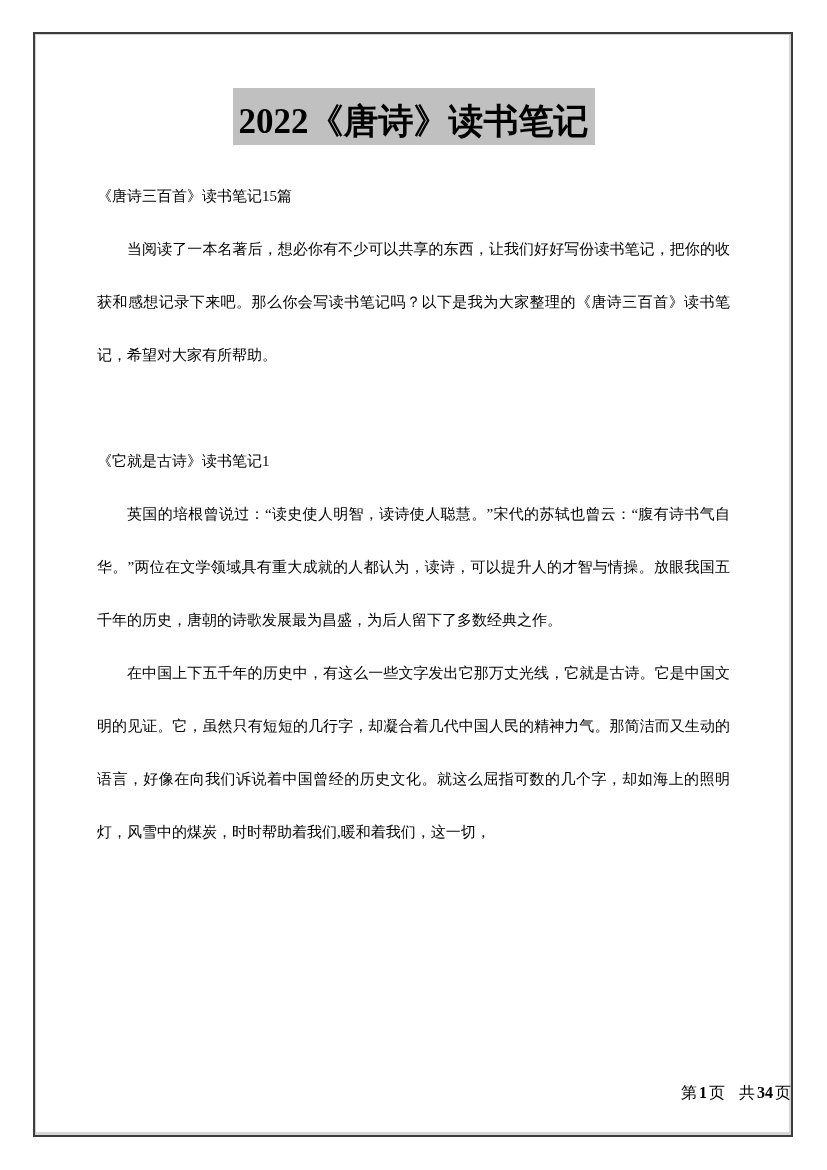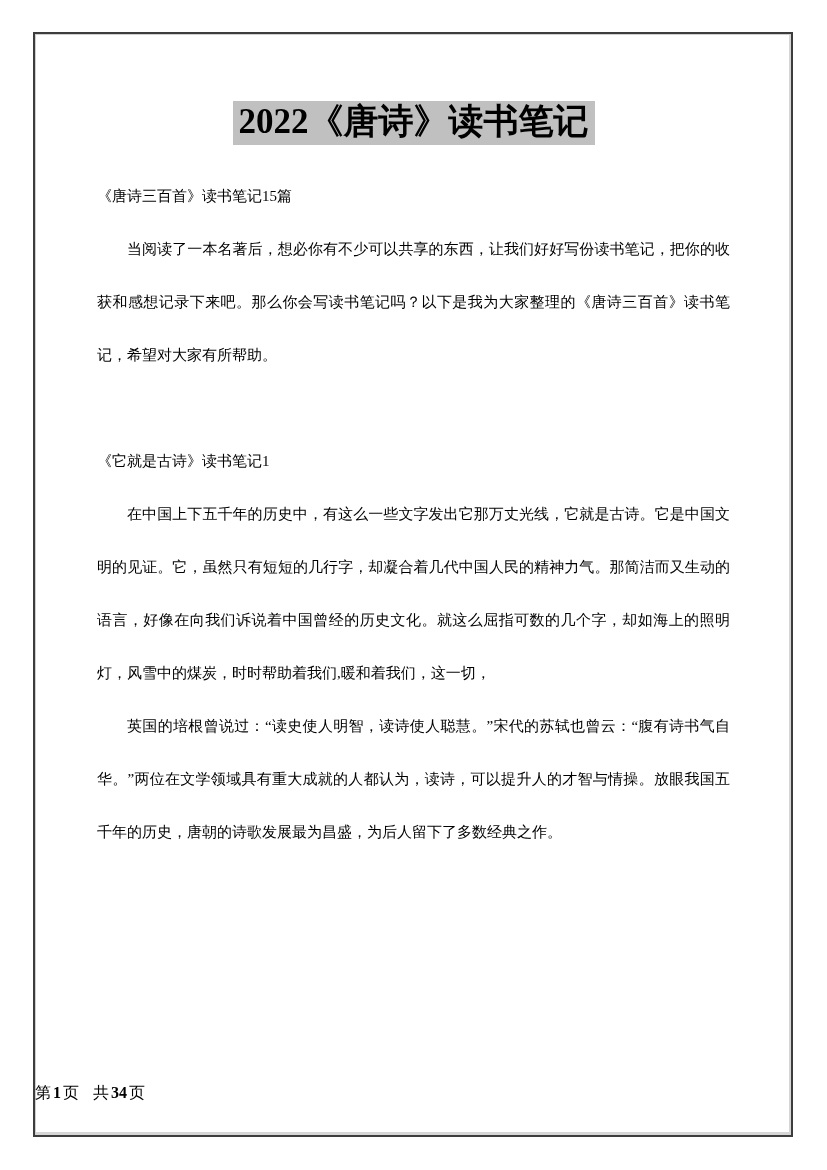--- a/index.html
+++ b/index.html
@@ -28,37 +28,37 @@
   .doc-title {
     text-align: center;
     font-size: 35px;
     font-weight: bold;
     line-height: 44px;
     margin-bottom: 26px;
     letter-spacing: 0px;
   }
   .doc-title .highlight {
     background: #c0c0c0;
-    padding: 1px 6px 4px 6px;
+    padding: 14px 6px 4px 6px;
     margin-top: 16px;
   }
   .heading, .para, .blank-line {
     font-size: 15px;
     line-height: 53px;
     text-align: justify;
     letter-spacing: 0px;
   }
   .para { text-indent: 2em; }
   .blank-line { height: 53px; }
   .page-footer {
     position: absolute;
     left: 0;
     right: 0;
     bottom: 32px;
-    text-align: left;
+    text-align: right;
     font-size: 16px;
     line-height: 20px;
     font-family: Liberation Serif, serif;
   }
   .page-footer .num { font-weight: bold; padding: 0 2px; }
   .page-footer .gap { display: inline-block; width: 14px; }
 </style>
 </head>
 <body style="color: rgb(0, 0, 0);">
 
@@ -68,22 +68,22 @@
     <h1 class="doc-title"><span class="highlight" style="background: rgb(192, 192, 192);">2022《唐诗》读书笔记</span></h1>
 
     <p class="heading">《唐诗三百首》读书笔记15篇</p>
 
     <p class="para">当阅读了一本名著后，想必你有不少可以共享的东西，让我们好好写份读书笔记，把你的收获和感想记录下来吧。那么你会写读书笔记吗？以下是我为大家整理的《唐诗三百首》读书笔记，希望对大家有所帮助。</p>
 
     <div class="blank-line"></div>
 
     <p class="heading">《它就是古诗》读书笔记1</p>
 
+    <p class="para">英国的培根曾说过：“读史使人明智，读诗使人聪慧。”宋代的苏轼也曾云：“腹有诗书气自华。”两位在文学领域具有重大成就的人都认为，读诗，可以提升人的才智与情操。放眼我国五千年的历史，唐朝的诗歌发展最为昌盛，为后人留下了多数经典之作。</p>
+
     <p class="para">在中国上下五千年的历史中，有这么一些文字发出它那万丈光线，它就是古诗。它是中国文明的见证。它，虽然只有短短的几行字，却凝合着几代中国人民的精神力气。那简洁而又生动的语言，好像在向我们诉说着中国曾经的历史文化。就这么屈指可数的几个字，却如海上的照明灯，风雪中的煤炭，时时帮助着我们,暖和着我们，这一切，</p>
-
-    <p class="para">英国的培根曾说过：“读史使人明智，读诗使人聪慧。”宋代的苏轼也曾云：“腹有诗书气自华。”两位在文学领域具有重大成就的人都认为，读诗，可以提升人的才智与情操。放眼我国五千年的历史，唐朝的诗歌发展最为昌盛，为后人留下了多数经典之作。</p>
 
   </div>
 
   <div class="page-footer">
     <span><span>第</span><span class="num">1</span><span>页</span></span><span class="gap"></span><span><span>共</span><span class="num">34</span><span>页</span></span>
   </div>
 </div>
 
 </body></html>

